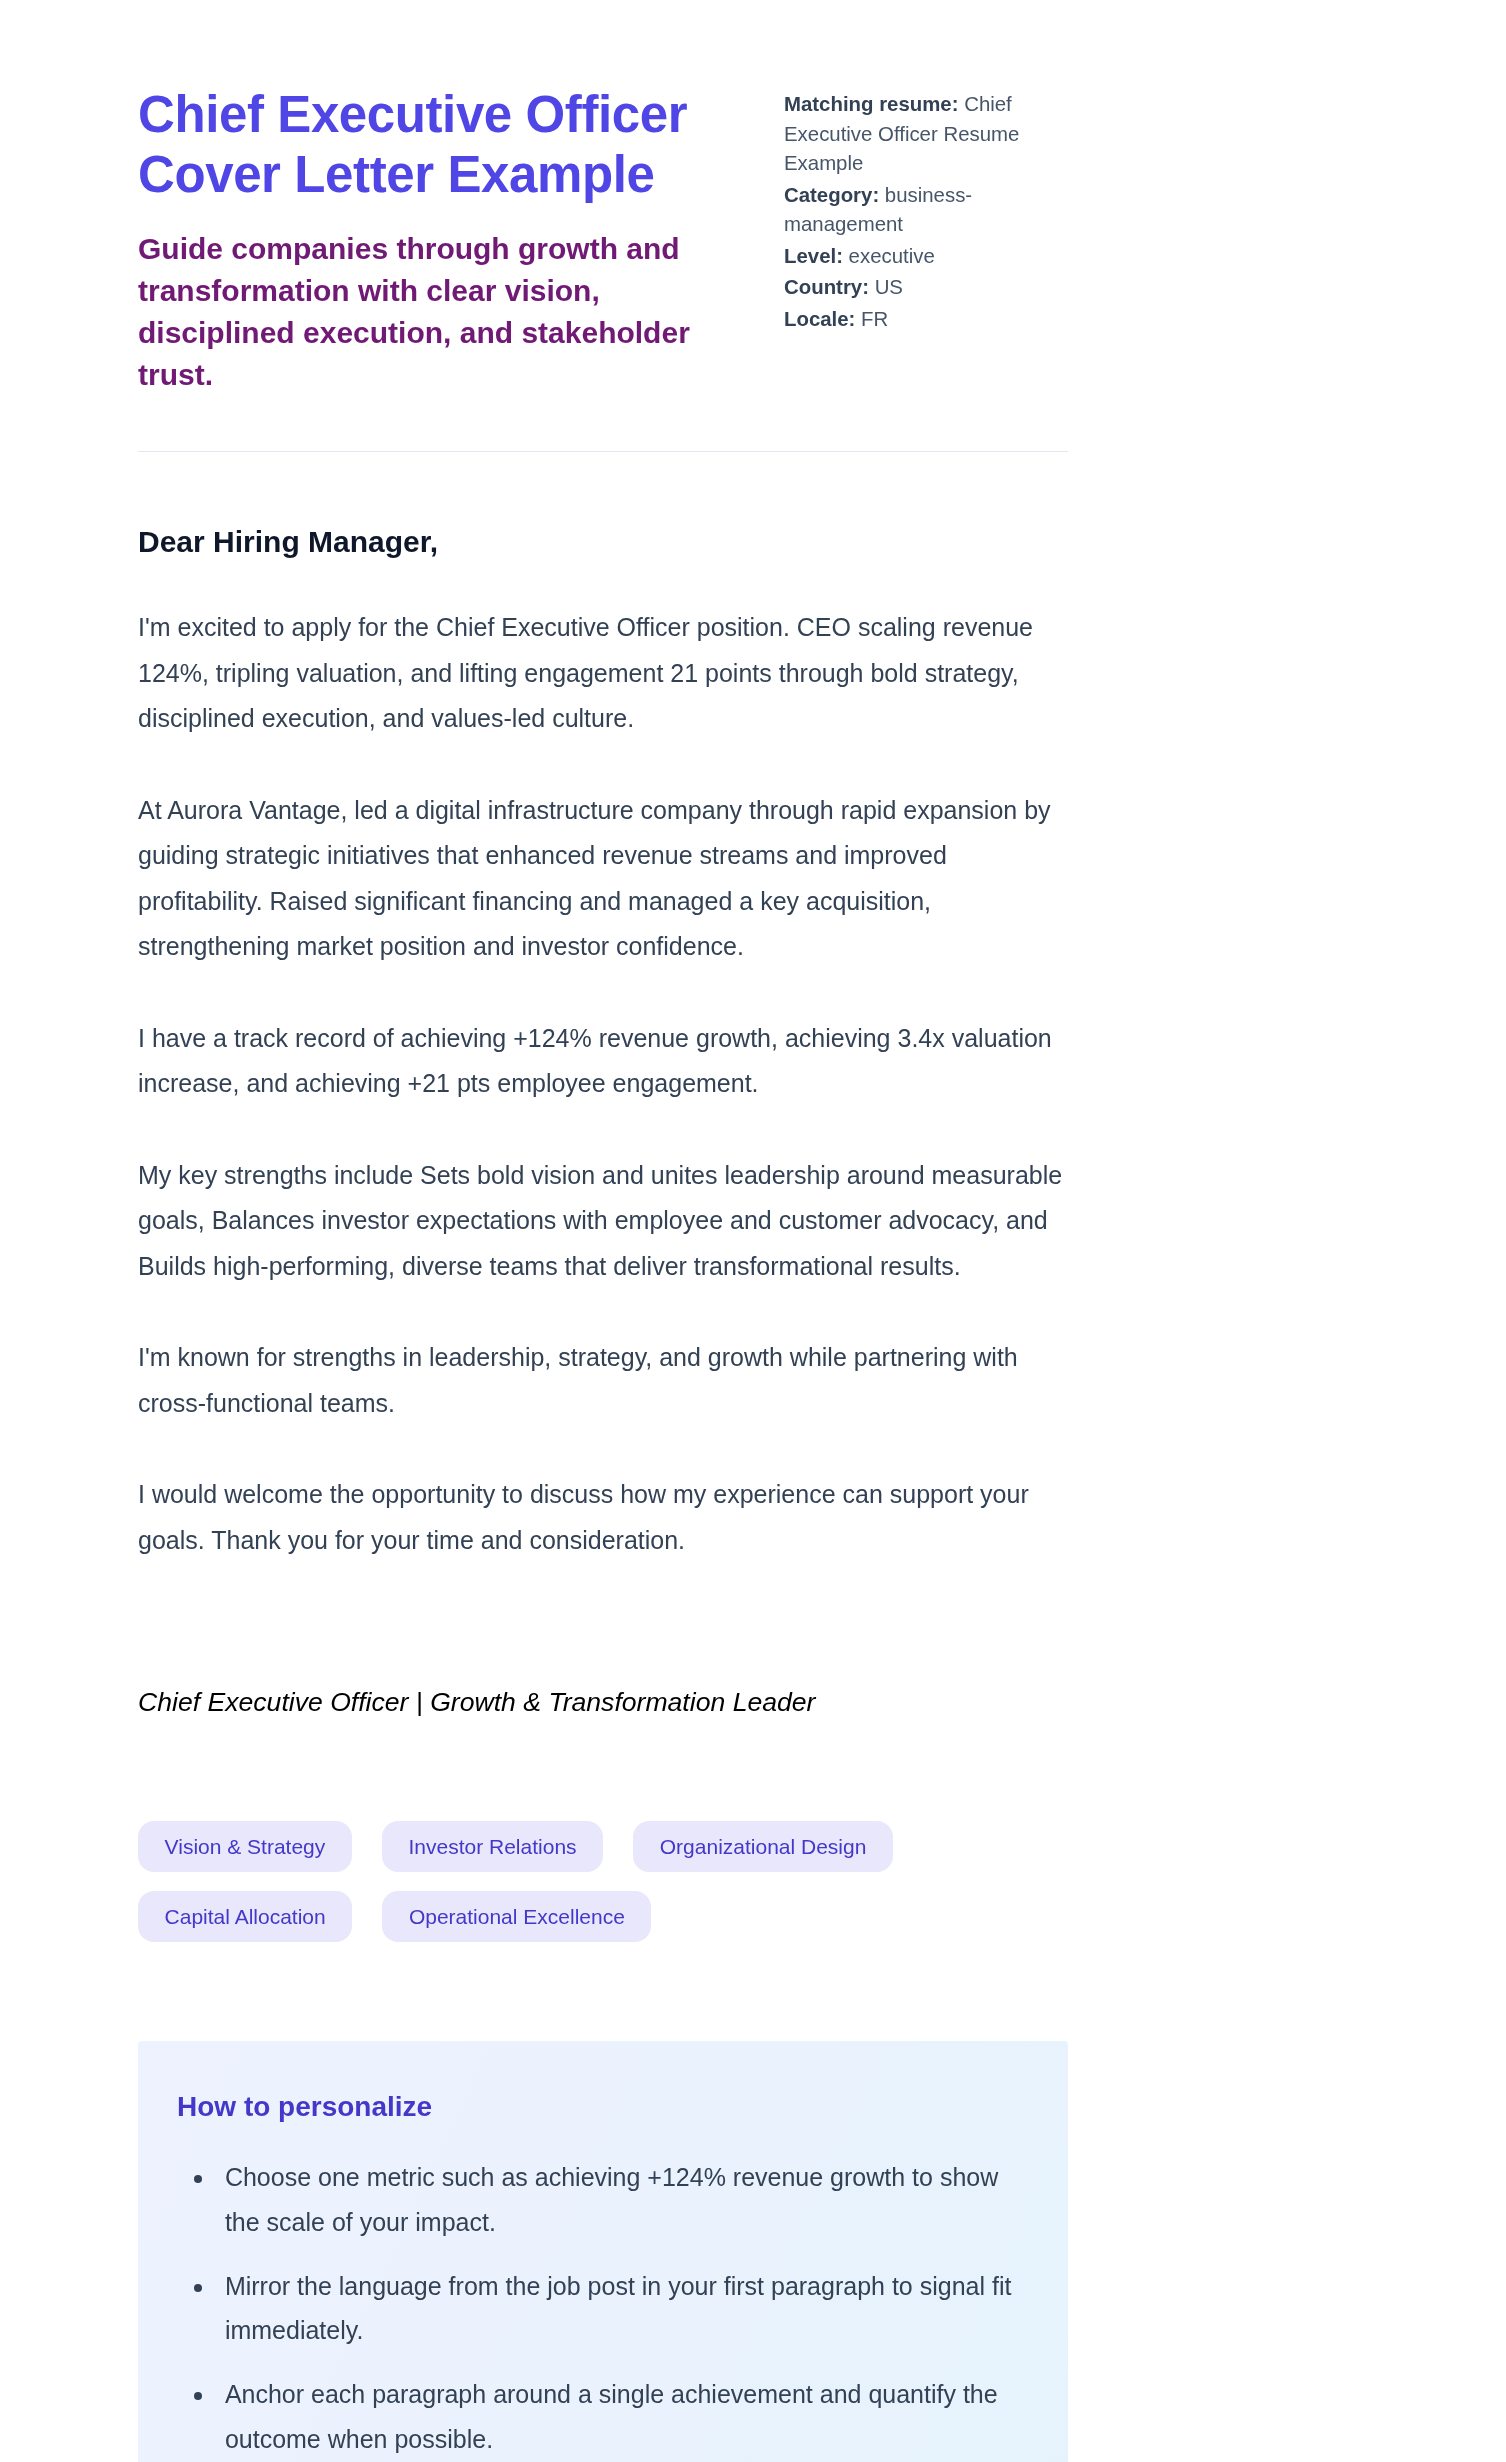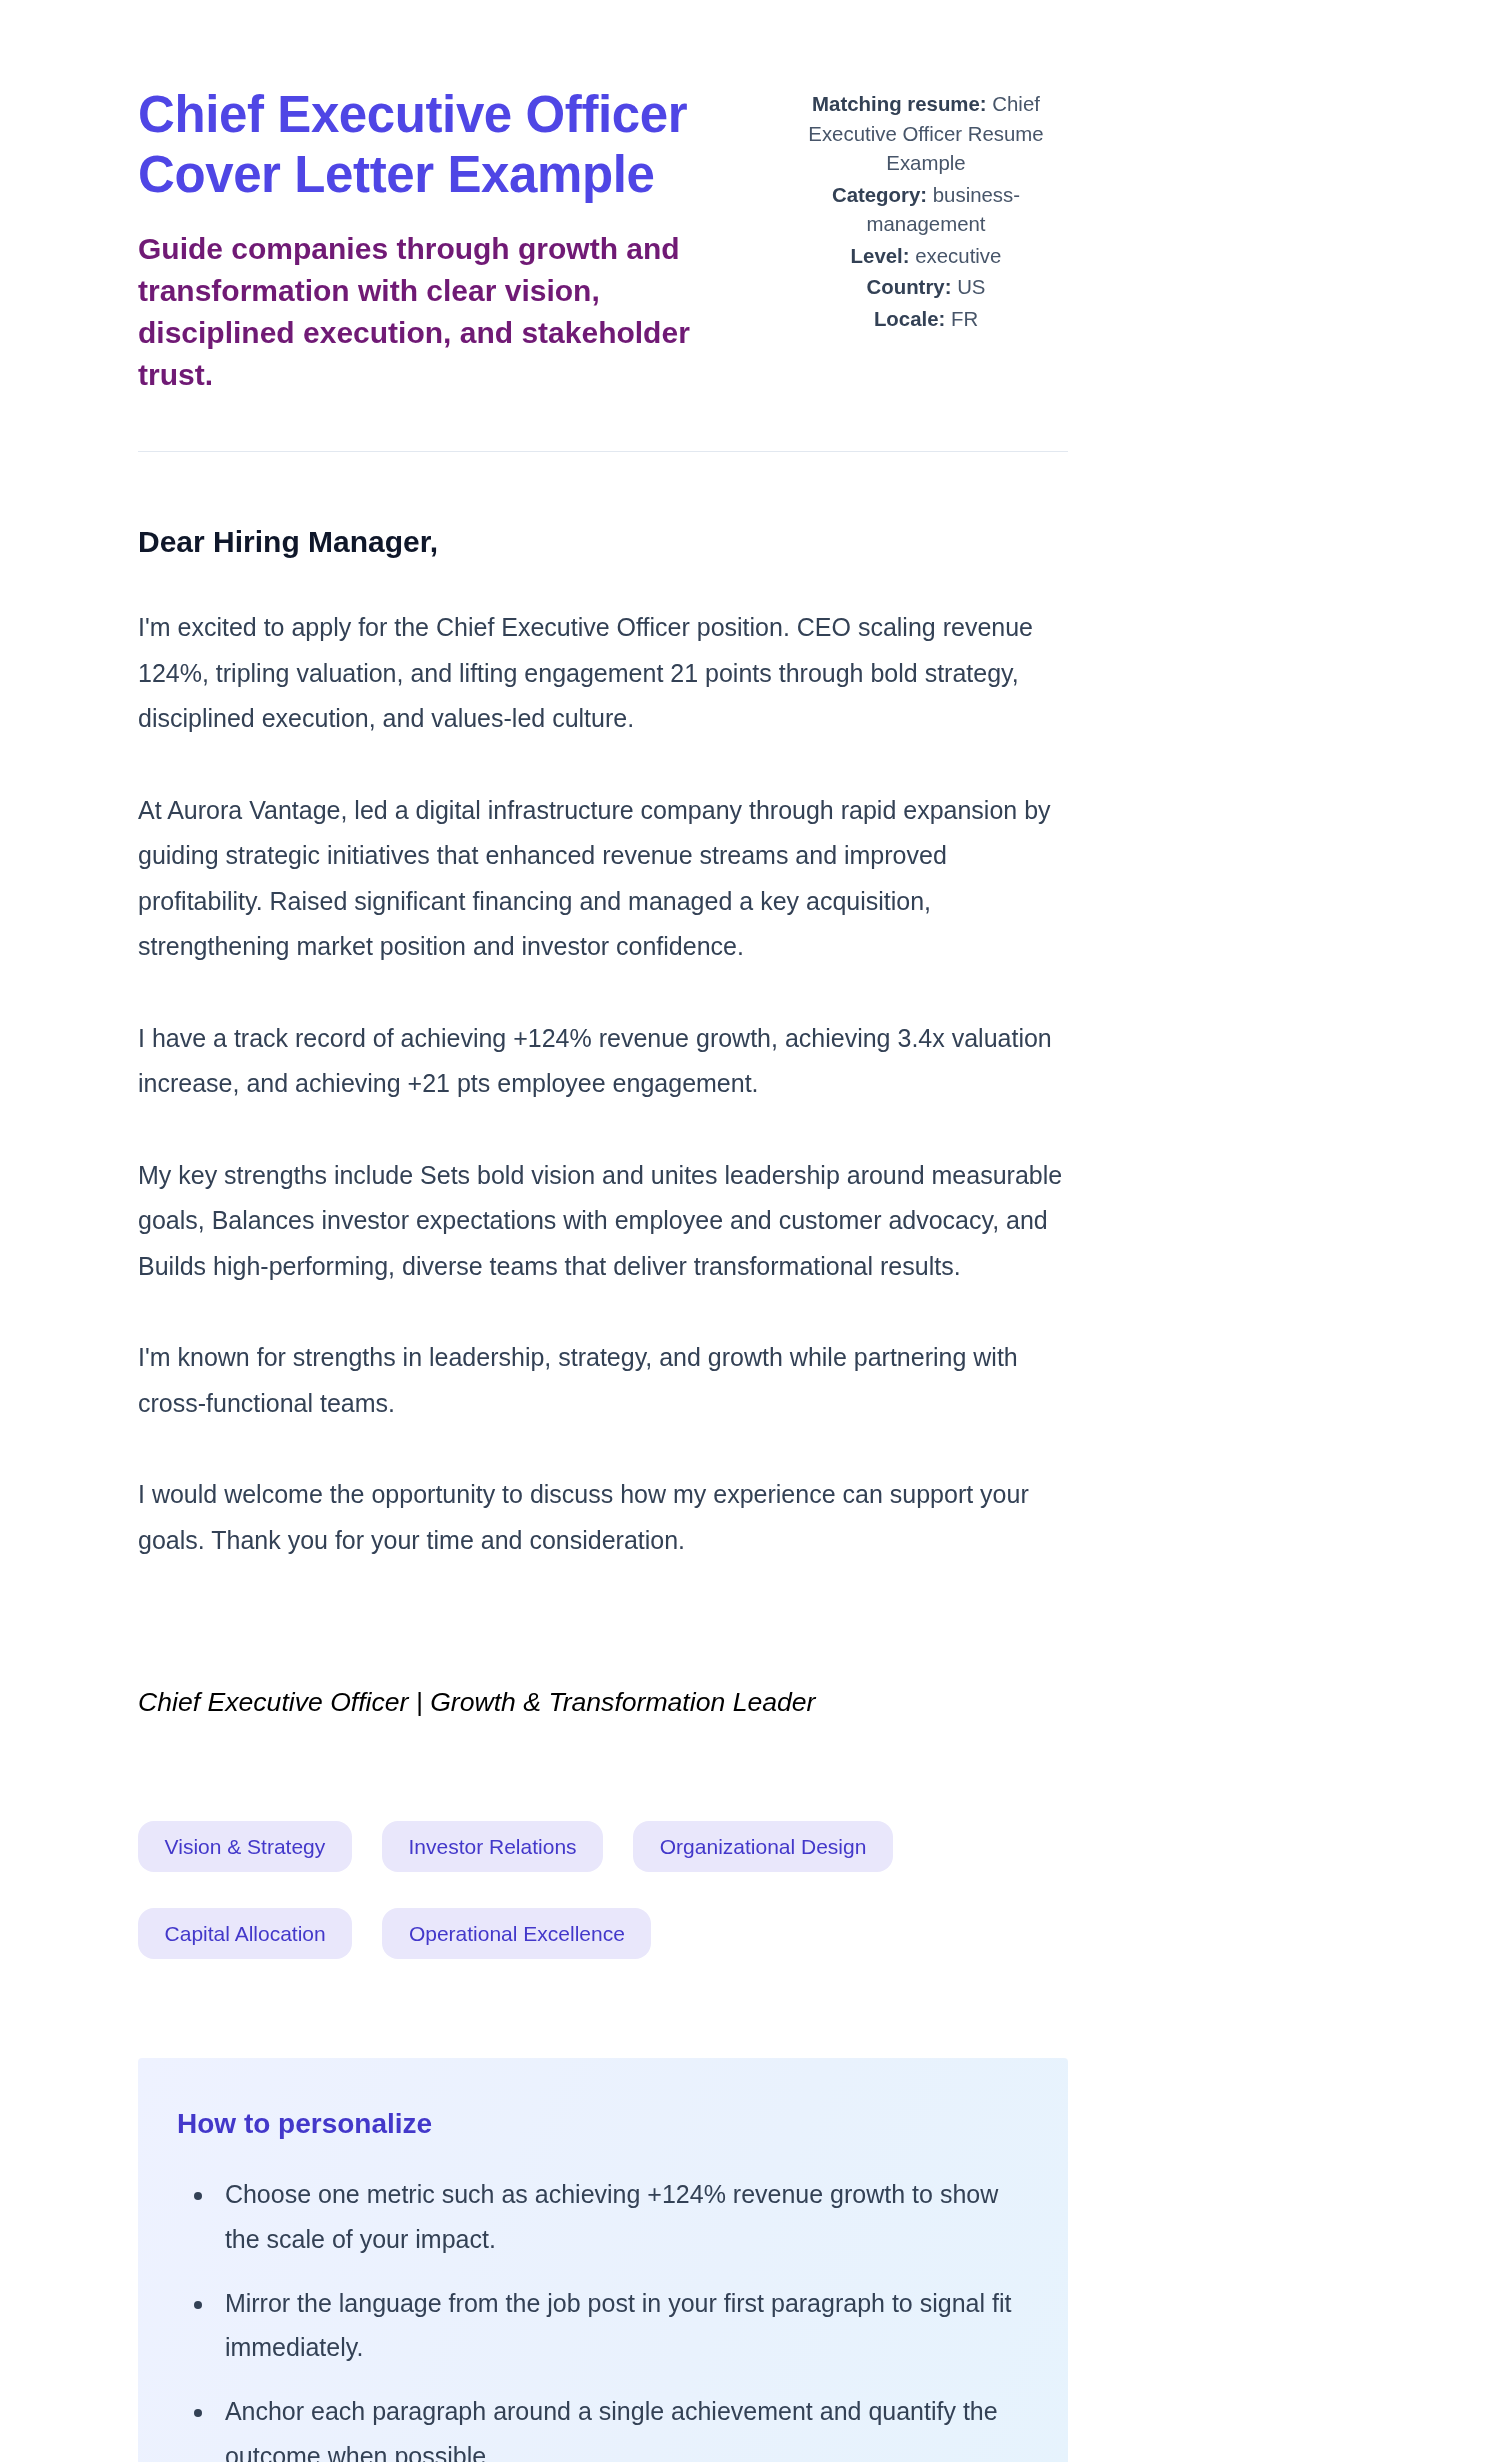--- a/index.html
+++ b/index.html
@@ -37,21 +37,21 @@
   .page-subtitle {
     margin-top: 23px;
     color: #701a75;
     font-size: 30px;
     line-height: 1.4;
     font-weight: 700;
     max-width: 886px;
   }
   .header-meta {
     flex: 0 0 284px;
-    text-align: center;
+    text-align: left;
     font-size: 20.4px;
     line-height: 1.45;
     color: #475569;
     padding-top: 5.3px;
   }
   .meta-row { margin-bottom: 1.8px; }
   .meta-label { font-weight: 700; color: #334155; }
 
   .header-divider {
     border: none;
@@ -86,21 +86,21 @@
     font-size: 26.6px;
     color: #000000;
     font-style: italic;
   }
 
   
   .tags {
     margin-top: 103px;
     display: flex;
     flex-wrap: wrap;
-    gap: 36px 30px;
+    gap: 19px 30px;
     max-width: 1108px;
   }
   .skill-tag {
     display: inline-block;
     background: #e9e7fb;
     color: #4338ca;
     font-size: 21px;
     line-height: 1;
     padding: 15px 26.6px;
     border-radius: 16px;

